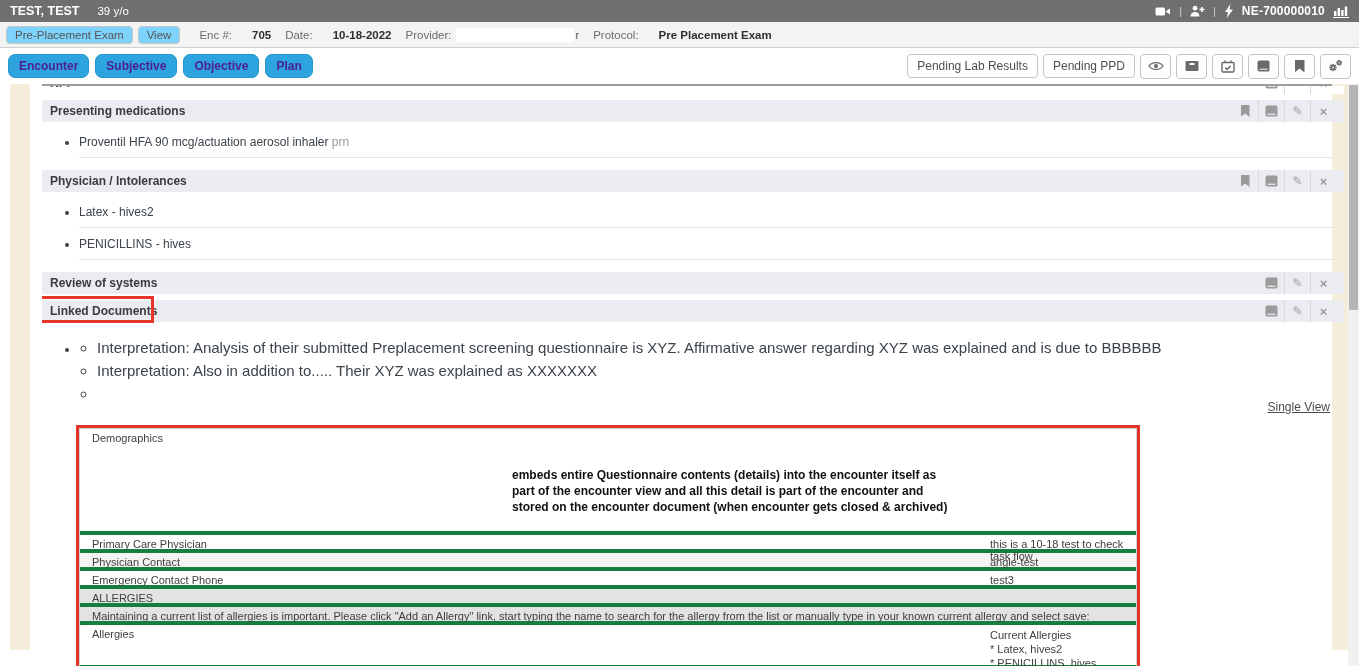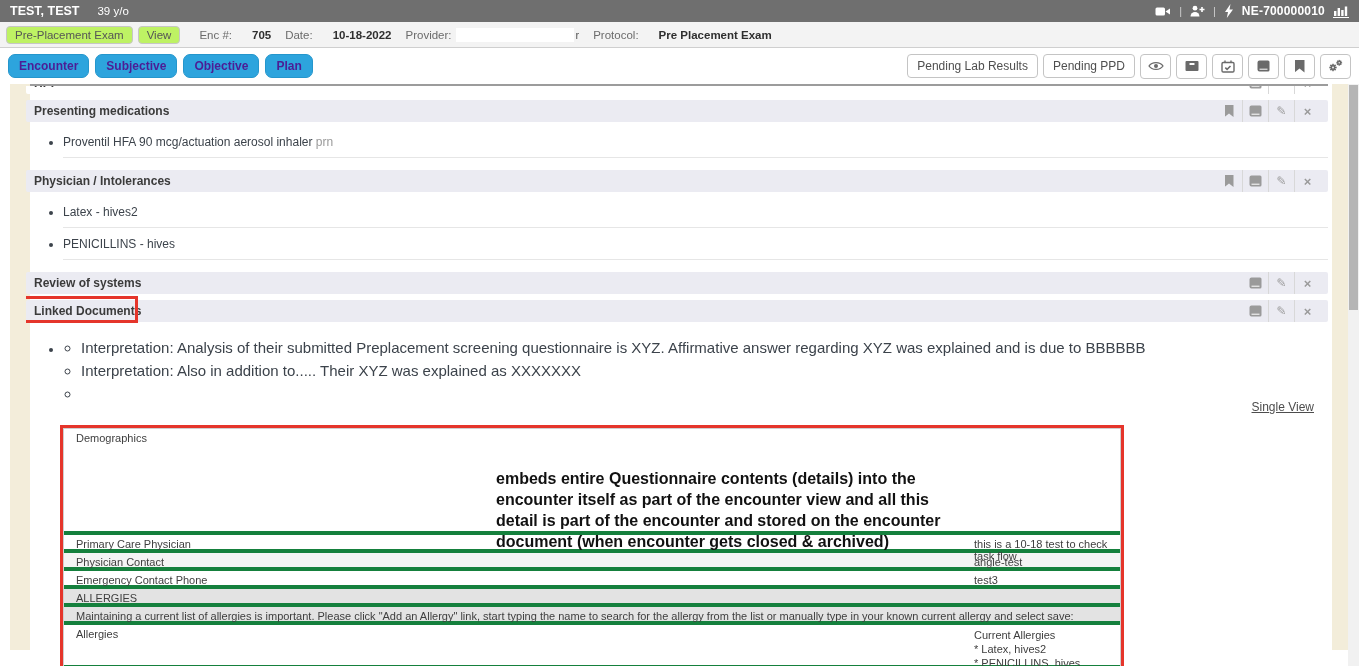--- a/index.html
+++ b/index.html
@@ -12,21 +12,21 @@
   .pt-name { font-size:12.5px; font-weight:bold; }
   .pt-age { font-size:11.5px; margin-left:18px; }
   .tb-right { margin-left:auto; display:flex; align-items:center; gap:8px; }
   .tb-sep { color:#cfcfcf; font-size:11px; }
   .tb-ico { display:inline-flex; align-items:center; cursor:pointer; }
   .mr-num { font-size:12px; font-weight:bold; letter-spacing:.2px; }
 
   
   .encbar { height:26px; background:#f3f3f3; border-bottom:1px solid #cfcfcf;
     display:flex; align-items:center; padding:0 6px; font-size:11.5px; color:#6b6b6b; }
-  .encbar .btn-sm { background:#bef264; border:1px solid #c6c6c6; border-radius:4px;
+  .encbar .btn-sm { background:#7dd3fc; border:1px solid #c6c6c6; border-radius:4px;
     padding:2px 8px; font-size:11.5px; color:#555; margin-right:5px; cursor:pointer; }
   .encbar .lbl { margin-left:14px; }
   .encbar .val { color:#2f2f2f; font-weight:bold; margin-left:20px; }
   .redact { display:inline-block; width:118px; height:14px; background:#fff;
     margin-left:4px; vertical-align:middle; }
   .residual { color:#555; margin-left:2px; font-size:11px; }
 
   
   .toolbar { height:36px; background:#fff; display:flex; align-items:center;
     padding:0 8px; }
@@ -38,21 +38,21 @@
   .btn-ico { background:#fff; border:1px solid #c4c4c4; border-radius:4px;
     width:31px; height:25px; display:inline-flex; align-items:center; justify-content:center;
     cursor:pointer; color:#6a6a6a; }
 
   
   .viewport { position:relative; height:582px; }
   .beige-left  { position:absolute; left:10px;  top:0; width:20px; height:566px; background:#f3edda; }
   .beige-right { position:absolute; left:1332px; top:0; width:16px; height:566px; background:#f3edda; }
   .scrollbar { position:absolute; left:1348px; top:0; width:11px; height:582px; background:#f1f1f1; }
   .scroll-thumb { position:absolute; left:1px; top:1px; width:9px; height:225px; background:#b5b5b5; }
-  .content { margin-left:26px; width:1302px; border-top:2px solid #9c9c9c; height:582px; overflow:hidden; }
+  .content { margin-left:42px; width:1302px; border-top:2px solid #9c9c9c; height:582px; overflow:hidden; }
 
   
   .sec-head { background:#ebebf2; border-radius:2px; height:22px; display:flex;
     align-items:center; padding:0 8px; position:relative; }
   .sec-title { font-size:12px; font-weight:bold; color:#3b3b3b; }
   .sec-icons { margin-left:auto; display:flex; align-items:center; height:100%; }
   .sec-ic { width:26px; height:100%; display:flex; align-items:center; justify-content:center;
     border-left:1px solid #d8d8d8; color:#9a9a9a; cursor:pointer; }
   .sec-ic:first-child { border-left:none; }
   .glyph-pencil { font-size:12px; color:#9a9a9a; }
@@ -88,21 +88,21 @@
   .qrow { display:flex; border-bottom:4px solid #15803d;gap:48px; }
   .qlabel { width:862px; padding:3px 12px; }
   .qval { flex:1; padding:3px 4px 3px 0; }
   .stripe { background:#f4f4f4; }
   .grayrow { background:#e3e3e3; }
   .qfull { width:100%; padding:3px 12px; }
   .row-demo { height:106px; }
   .row-std { height:18px; }
   .row-allergies { height:44px; }
   .vline { line-height:14px; }
-  .annotation { margin-left:420px; margin-top:24px; width:450px; font-size:16px;
+  .annotation { margin-left:420px; margin-top:24px; width:450px; font-size:12px;
     font-weight:bold; color:#111; line-height:1.32; }
 </style>
 </head>
 <body>
 
 <div class="titlebar">
   <span class="pt-name">TEST, TEST</span>
   <span class="pt-age">39 y/o</span>
   <div class="tb-right">
     <span class="tb-ico">

